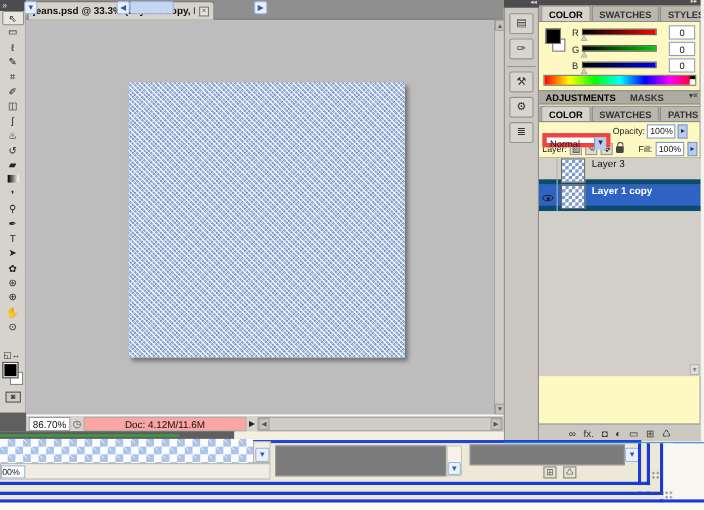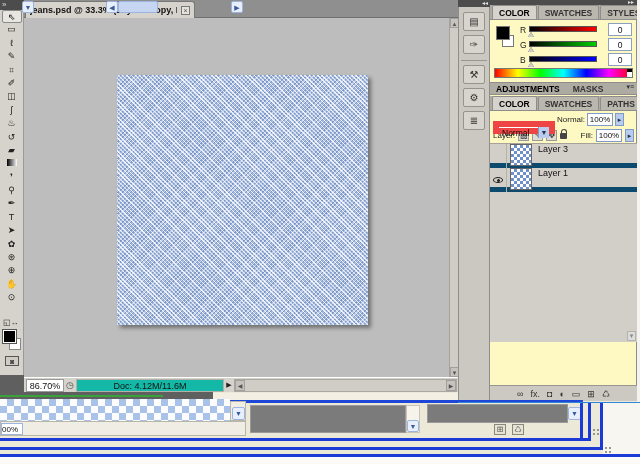--- a/index.html
+++ b/index.html
@@ -47,21 +47,21 @@
   
   #doc-vscroll { left:449px; top:18px; width:9px; height:359px; background:#d0cdc6;
                  border-left:1px solid #a5a29b; }
   .sarrow { position:absolute; left:0; width:9px; height:10px; font-size:6px; text-align:center;
             line-height:10px; color:#555; background:#c6c3bc; border:1px solid #a0a0a0; }
   #statusbar { left:24px; top:377px; width:434px; height:15px; background:#d6d3cc;
                border-top:1px solid #fff; display:flex; align-items:center; font-size:9px; }
   #zoom-box { width:38px; height:13px; background:#fff; border:1px solid #9a9a98;
               margin-left:2px; text-align:center; line-height:12px; }
   #drive-icon { width:12px; text-align:center; color:#555; font-size:9px; }
-  #doc-info { flex:0 0 148px; height:13px; border:1px solid #b3b0a9; background:#14b8a6;
+  #doc-info { flex:0 0 148px; height:13px; border:1px solid #b3b0a9; background:#fca5a5;
               text-align:center; line-height:12px; }
   #status-flyout { width:10px; text-align:center; font-size:7px; color:#222; }
   #doc-hscroll { flex:1; height:13px; background:#d0cdc6; border:1px solid #aaa79f;
                  position:relative; margin-right:1px; }
   .harrow { position:absolute; top:0; width:10px; height:11px; background:#c6c3bc;
             font-size:6px; line-height:11px; text-align:center; color:#555;
             border:1px solid #a0a0a0; }
 
   
   #dock { left:458px; top:0; width:32px; height:401px; background:#cbc8c1;
@@ -108,21 +108,21 @@
   #spec-b { position:absolute; right:0; top:0; width:5px; height:5px; background:#000; }
 
   #adj-bar { position:absolute; left:0; top:82px; width:147px; height:13px;
              background:#aeaba3; border-top:1px solid #8d8d8b; border-bottom:1px solid #8d8d8b;
              display:flex; align-items:center; }
   #adj-bar .ptab { border:none; background:none; padding:0 6px; }
   #adj-bar .ptab.active { background:none; }
 
   #layers-group { position:absolute; left:0; top:96px; width:147px; height:305px; }
   #blend-row { display:flex; align-items:center; height:17px; padding:1px 3px; gap:2px; }
-  #blend-select { width:62px; height:13px; background:#fff; border:6px solid #ef4444;
+  #blend-select { width:62px; height:13px; background:#fff; border:4px solid #ef4444;
                   font-size:8.5px; line-height:12px; padding-left:3px; position:relative;margin-top:16px; }
   #blend-select .chev { position:absolute; right:0; top:0; width:11px; height:11px;
                         background:#b8ccf0; color:#234; font-size:7px; line-height:11px;
                         text-align:center; border-left:1px solid #7f9ac8; }
   .mini-label { font-size:8px; color:#222; }
   .val-box { width:26px; height:13px; background:#fff; border:1px solid #7f9ac8;
              font-size:8px; line-height:12px; text-align:center; position:relative; }
   .val-arrow { display:inline-block; width:9px; height:13px; background:#b8ccf0;
                border:1px solid #7f9ac8; color:#234; font-size:7px; line-height:12px;
                text-align:center; }
@@ -339,46 +339,46 @@
 
     <div id="layers-group">
       <div class="ptabs">
         <span class="ptab active">COLOR</span>
         <span class="ptab">SWATCHES</span>
         <span class="ptab">PATHS</span>
 
       </div>
       <div id="blend-row">
         <span id="blend-select"><span>Normal</span><span class="chev">▼</span></span>
-        <span class="mini-label">Normal:</span>
+        <span class="mini-label">Opacity:</span>
         <span class="val-box">100%</span>
         <span class="val-arrow">▸</span>
       </div>
       <div id="lock-row">
         <span class="mini-label">Layer:</span>
         <span class="lock-ico">▨</span>
         <span class="lock-ico">✎</span>
         <span class="lock-ico">✥</span>
         <span class="csslock"></span>
         <span class="mini-label" style="margin-left:auto">Fill:</span>
         <span class="val-box">100%</span>
         <span class="val-arrow">▸</span>
       </div>
       <div id="layer-list">
           <div class="layer-row">
             <span class="eyecell"></span>
             <span class="thumb denim"></span>
             <span class="lname">Layer 3</span>
           </div>
-          <div class="layer-row">
+          <div class="layer-row sel">
             <span class="eyecell">
               <span class="eye"></span>
             </span>
             <span class="thumb denim"></span>
-            <span class="lname">Layer 1</span>
+            <span class="lname">Layer 1 copy</span>
           </div>
         </div>
       <div id="layers-empty" style="height:150px">
         <span id="layers-scroll-chev">▾</span>
       </div>
       <div id="layers-bottombar">
           <span class="lb-ico">∞</span>
           <span class="lb-ico">fx.</span>
           <span class="lb-ico">◘</span>
           <span class="lb-ico">◐</span>

